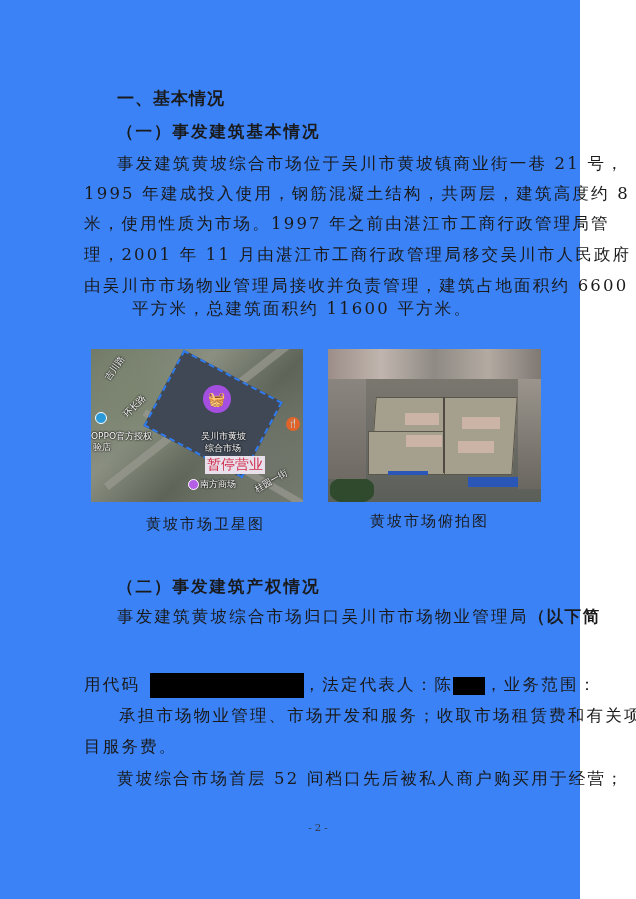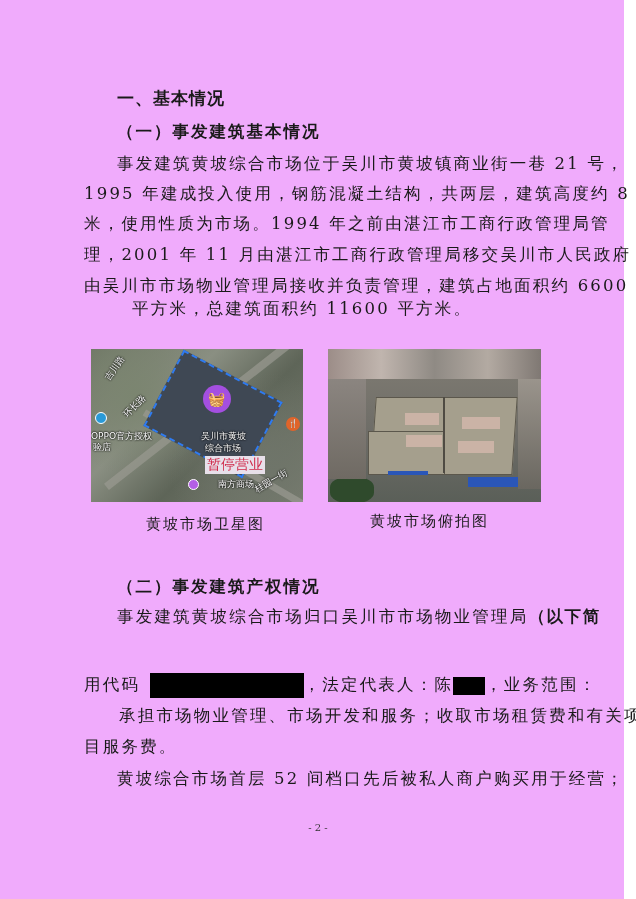--- a/index.html
+++ b/index.html
@@ -1,18 +1,18 @@
 <!DOCTYPE html>
 <html><head>
 <meta charset="utf-8">
 <style>
   html, body { margin: 0; padding: 0; background: #ffffff; }
   body { width: 636px; height: 899px; position: relative; overflow: hidden;
          font-family: "DejaVu Serif", "Liberation Serif", serif; color: #1a1a1a; }
-  .page { position: absolute; left: 0; top: 0; width: 624px; height: 899px; background: #f0abfc; }
+  .page { position: absolute; left: 0; top: 0; width: 580px; height: 899px; background: #3b82f6; }
   .line { position: absolute; left: 84px; width: 470px; font-size: 16.5px; line-height: 20px;
           white-space: nowrap; letter-spacing: 2.2px; }
   .indent { left: 117px; }
   .h1 { position: absolute; left: 117px; top: 87px; font-family: "DejaVu Sans", "Liberation Sans", sans-serif;
         font-weight: bold; font-size: 17px; letter-spacing: 1px; }
   .h2 { position: absolute; left: 117px; font-family: "DejaVu Serif", "Liberation Serif", serif;
         font-weight: bold; font-size: 16.5px; letter-spacing: 2px; }
   .bold { font-family: "DejaVu Sans", "Liberation Sans", sans-serif; font-weight: bold; letter-spacing: 1.6px; }
   .redact { display: inline-block; background: #000; vertical-align: middle; }
   .fig { position: absolute; overflow: hidden; }
@@ -53,39 +53,39 @@
 <body>
 
 <div class="page">
 
   <div class="h1">一、基本情况</div>
 
   <div class="h2" style="top:121px;">（一）事发建筑基本情况</div>
 
   <div class="line indent" style="top:154px;">事发建筑黄坡综合市场位于吴川市黄坡镇商业街一巷 21 号，</div>
   <div class="line" style="top:184px;">1995 年建成投入使用，钢筋混凝土结构，共两层，建筑高度约 8</div>
-  <div class="line" style="top:214px;">米，使用性质为市场。1994 年之前由湛江市工商行政管理局管</div>
+  <div class="line" style="top:214px;">米，使用性质为市场。1997 年之前由湛江市工商行政管理局管</div>
   <div class="line" style="top:245px;">理，2001 年 11 月由湛江市工商行政管理局移交吴川市人民政府，</div>
   <div class="line" style="top:276px;">由吴川市市场物业管理局接收并负责管理，建筑占地面积约 6600</div>
   <div class="line" style="top:299px;margin-left:48px;">平方米，总建筑面积约 11600 平方米。</div>
 
   <div class="fig sat">
     <div class="road" style="left:-10px;top:60px;width:240px;height:8px;transform:rotate(-38deg);"></div>
     <div class="road" style="left:40px;top:110px;width:200px;height:7px;transform:rotate(30deg);"></div>
     <div class="block"></div>
     <div class="pin">🧺</div>
     <div class="lbl" style="left:110px;top:82px;">吴川市黄坡</div>
     <div class="lbl" style="left:114px;top:94px;">综合市场</div>
     <div class="tag">暂停营业</div>
     <div class="food">🍴</div>
     <div class="cm"></div>
     <div class="lbl" style="left:0px;top:82px;">OPPO官方授权</div>
     <div class="lbl" style="left:2px;top:93px;">验店</div>
     <div class="mall"></div>
-    <div class="lbl" style="left:127px;top:130px;">南方商场</div>
+    <div class="lbl" style="left:109px;top:130px;">南方商场</div>
     <div class="lbl" style="left:10px;top:14px;transform:rotate(-55deg);">吉川路</div>
     <div class="lbl" style="left:30px;top:52px;transform:rotate(-45deg);">环长路</div>
     <div class="lbl" style="left:162px;top:127px;transform:rotate(-30deg);">桂园一街</div>
   </div>
 
   <div class="fig aer">
     <div style="position:absolute;left:0;top:0;width:213px;height:30px;background:linear-gradient(90deg,#9c8d88,#c0b5ae,#8f8a84,#b3aaa2,#7f7873);"></div>
     <div class="roof" style="left:45px;top:48px;width:140px;height:76px;transform:skewX(-4deg);"></div>
     <div class="roof" style="left:40px;top:82px;width:75px;height:42px;"></div>
     <div class="sky" style="left:77px;top:64px;width:34px;height:12px;"></div>

